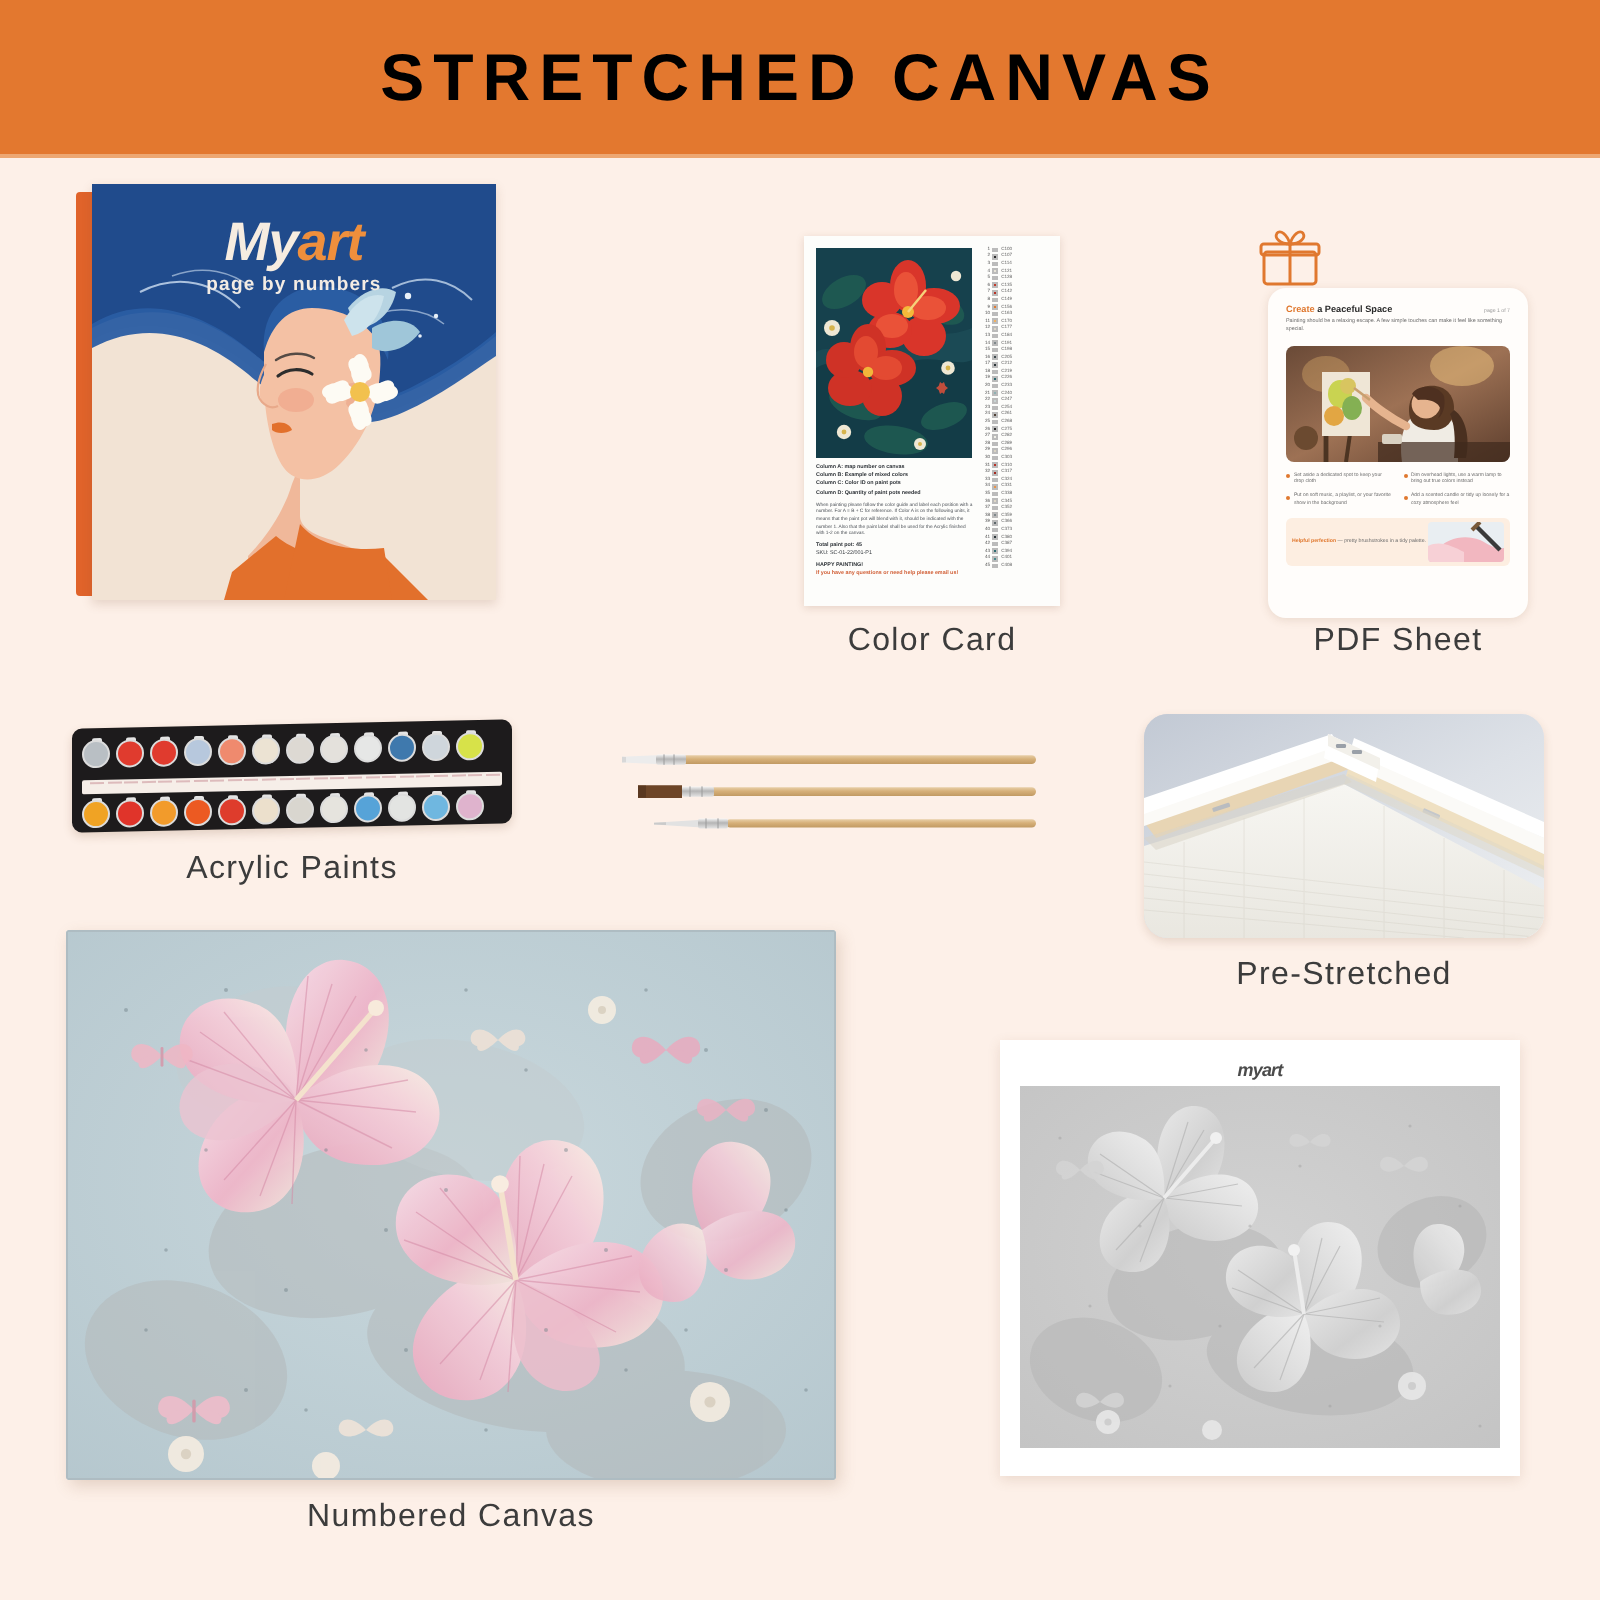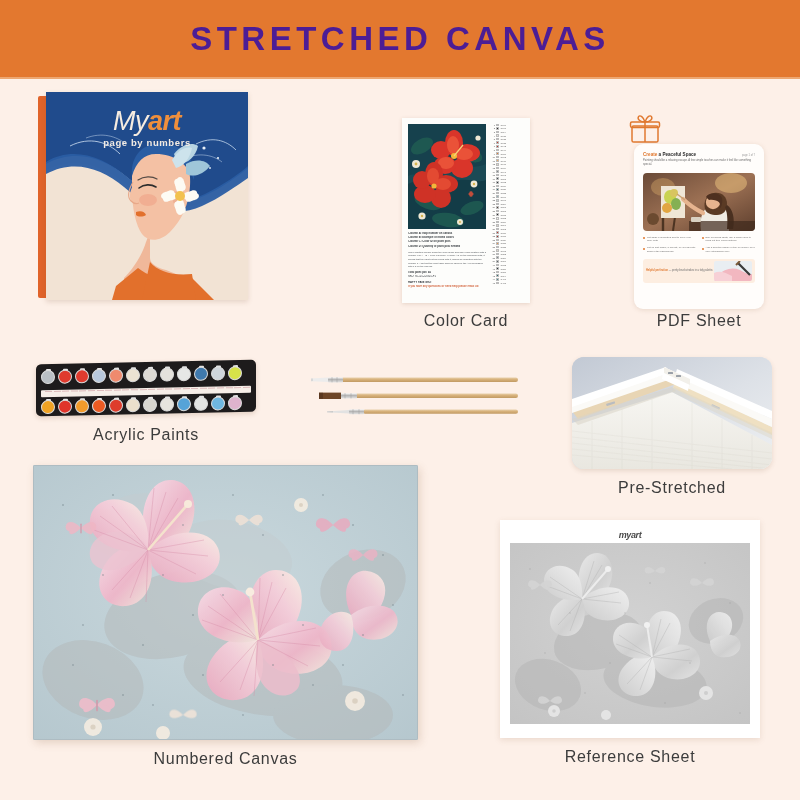--- a/index.html
+++ b/index.html
@@ -13,21 +13,21 @@
   }
 
   
   #header {
     position: absolute; left: 0; top: 0;
     width: 800px; height: 77px;
     background: #e3782f;
     display: flex; align-items: center; justify-content: center;
   }
   #header-title {
-    color: #4c1d95;
+    color: #000000;
     font-size: 33px;
     font-weight: bold;
     letter-spacing: 4.5px;
     text-align: center;
   }
   #header-underline {
     position: absolute; left: 0; top: 77px;
     width: 800px; height: 2px;
     background: #eda772;
   }
@@ -53,21 +53,21 @@
     border-radius: 2px 0 0 2px;
   }
   #box-face {
     position: absolute; left: 8px; top: 0;
     width: 202px; height: 208px;
     background: #204b8c;
     overflow: hidden;
     box-shadow: 0 2px 5px rgba(120,80,50,0.18);
   }
   #box-logo { position: absolute; left: 0; top: 14px; width: 100%; text-align: center; }
-  #logo-my { font-size: 27px; font-weight: normal; color: #f6ece0; letter-spacing: -0.5px; font-style: italic; }
+  #logo-my { font-size: 27px; font-weight: bold; color: #f6ece0; letter-spacing: -0.5px; font-style: italic; }
   #logo-art { font-size: 27px; font-weight: bold; color: #ef8f3c; letter-spacing: -0.5px; font-style: italic; }
   #box-tagline {
     position: absolute; left: 0; top: 45px; width: 100%;
     text-align: center; color: #f3ece4;
     font-size: 9.5px; font-weight: bold; letter-spacing: 0.6px;
   }
 
   
   #card-item { left: 402px; top: 118px; width: 128px; height: 215px; }
   #card-sheet {
@@ -1194,14 +1194,13 @@
           <circle cx="35" cy="110" r="0.8"></circle>
             <circle cx="75" cy="150" r="0.8"></circle>
             <circle cx="115" cy="70" r="0.8"></circle>
           <circle cx="155" cy="160" r="0.8"></circle>
             <circle cx="195" cy="20" r="0.8"></circle>
             <circle cx="230" cy="170" r="0.8"></circle>
         </g>
       </svg>
     </div>
   </div>
-  <div class="item-label" style="top:228px;">Reference Sheet</div>
 </div>
 
 </body></html>

